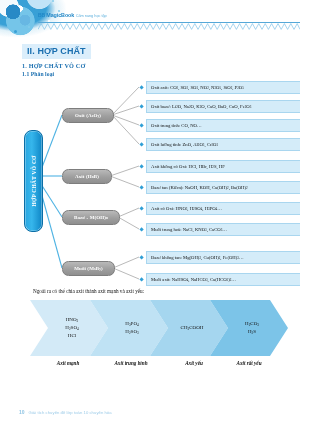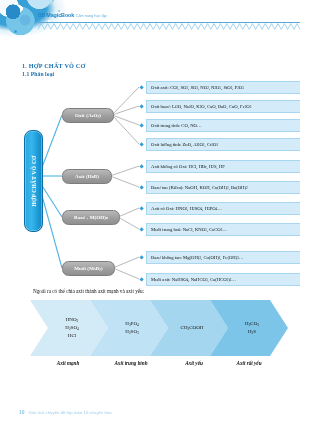--- a/index.html
+++ b/index.html
@@ -157,20 +157,21 @@
     <div class="rule"></div>
     <div class="waves">
       <svg width="262" height="7" viewBox="0 0 262 7">
         <g fill="none" stroke="#7fc2e6" stroke-width="0.7">
           <path d="M0 6.4 L3.2 0.6 L6.4 6.4 L9.6 0.6 L12.8 6.4 L16 0.6 L19.2 6.4 L22.4 0.6 L25.6 6.4 L28.8 0.6 L32 6.4 L35.2 0.6 L38.4 6.4 L41.6 0.6 L44.8 6.4 L48 0.6 L51.2 6.4 L54.4 0.6 L57.6 6.4 L60.8 0.6 L64 6.4 L67.2 0.6 L70.4 6.4 L73.6 0.6 L76.8 6.4 L80 0.6 L83.2 6.4 L86.4 0.6 L89.6 6.4 L92.8 0.6 L96 6.4 L99.2 0.6 L102.4 6.4 L105.6 0.6 L108.8 6.4 L112 0.6 L115.2 6.4 L118.4 0.6 L121.6 6.4 L124.8 0.6 L128 6.4 L131.2 0.6 L134.4 6.4 L137.6 0.6 L140.8 6.4 L144 0.6 L147.2 6.4 L150.4 0.6 L153.6 6.4 L156.8 0.6 L160 6.4 L163.2 0.6 L166.4 6.4 L169.6 0.6 L172.8 6.4 L176 0.6 L179.2 6.4 L182.4 0.6 L185.6 6.4 L188.8 0.6 L192 6.4 L195.2 0.6 L198.4 6.4 L201.6 0.6 L204.8 6.4 L208 0.6 L211.2 6.4 L214.4 0.6 L217.6 6.4 L220.8 0.6 L224 6.4 L227.2 0.6 L230.4 6.4 L233.6 0.6 L236.8 6.4 L240 0.6 L243.2 6.4 L246.4 0.6 L249.6 6.4 L252.8 0.6 L256 6.4 L259.2 0.6 L262 6.4"></path>
         </g>
       </svg>
     </div>
   </div>
 
+  <div class="h2">II. HỢP CHẤT</div>
   <div class="h3">1. HỢP CHẤT VÔ CƠ</div>
   <div class="h4">1.1 Phân loại</div>
 
   <div class="map">
 
     <svg class="links" viewBox="0 0 300 206">
       <g stroke="#4fb3e3" stroke-width="1.1" fill="none">
 
         <path d="M41 96 L62 41"></path>
         <path d="M41 102 L62 102"></path>

